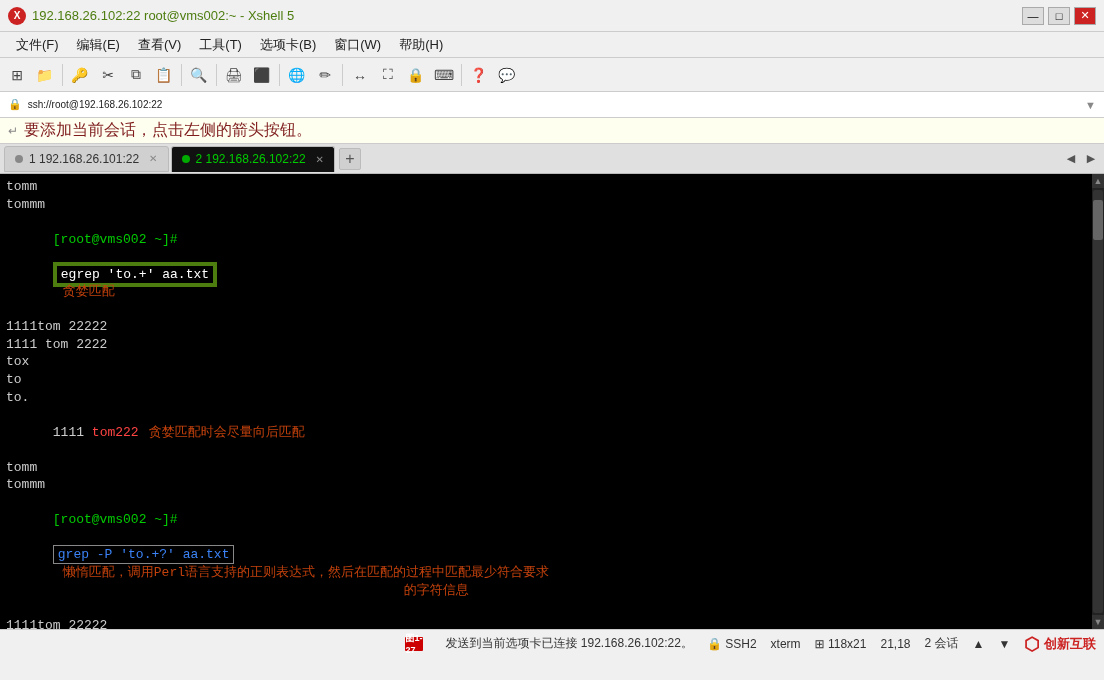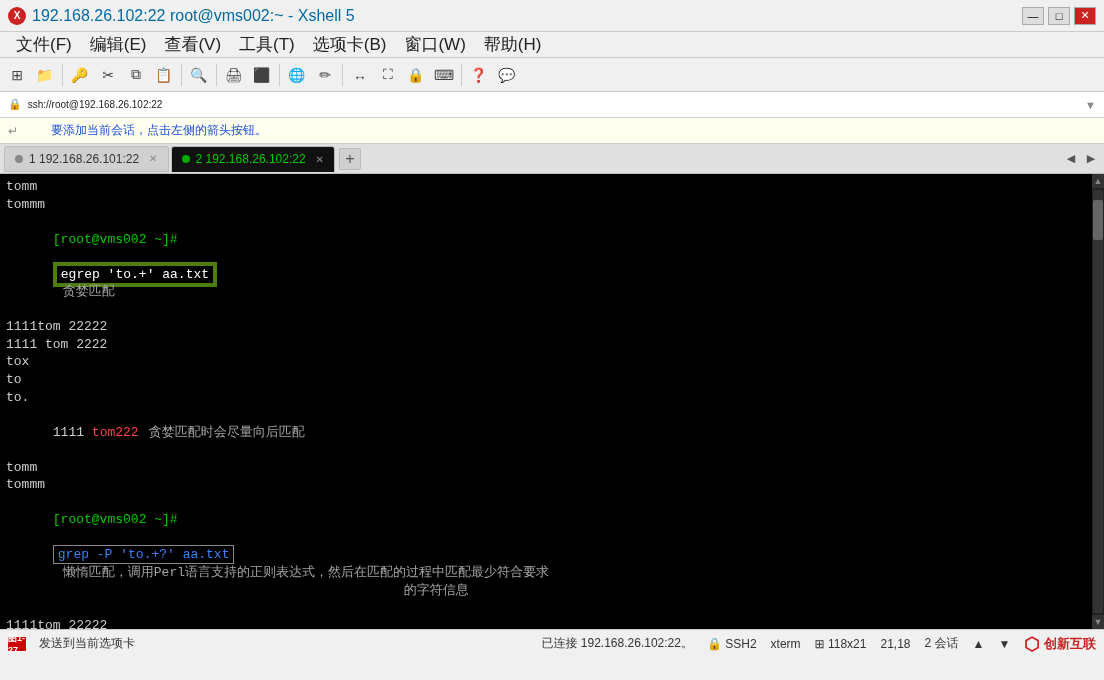--- a/index.html
+++ b/index.html
@@ -6,31 +6,31 @@
     body { width: 1104px; height: 680px; overflow: hidden; font-family: 'Segoe UI', Arial, sans-serif; font-size: 13px; background: #f0f0f0; }
 
     
     #titlebar {
       display: flex; align-items: center; justify-content: space-between;
       background: #f0f0f0; height: 32px; padding: 0 8px;
       border-bottom: 1px solid #ccc;
     }
     #titlebar-left { display: flex; align-items: center; gap: 6px; }
     #titlebar-icon { width: 18px; height: 18px; background: #cc2222; border-radius: 50%; display: flex; align-items: center; justify-content: center; color: white; font-size: 10px; font-weight: bold; }
-    #titlebar-title { font-size: 16px; color: #0369a1; }
+    #titlebar-title { font-size: 13px; color: #4d7c0f; }
     #titlebar-controls { display: flex; gap: 4px; }
     .title-btn { width: 22px; height: 18px; background: #ddd; border: 1px solid #aaa; display: flex; align-items: center; justify-content: center; cursor: pointer; font-size: 11px; }
     .title-btn.close { background: #cc2222; color: white; }
 
     
     #menubar {
       display: flex; align-items: center; background: #f0f0f0;
       height: 26px; padding: 0 8px; gap: 2px; border-bottom: 1px solid #ccc;
     }
-    .menu-item { padding: 2px 8px; cursor: pointer; font-size: 17px; color: #222; }
+    .menu-item { padding: 2px 8px; cursor: pointer; font-size: 13px; color: #222; }
 
     
     #toolbar {
       display: flex; align-items: center; background: #f0f0f0;
       height: 34px; padding: 0 4px; gap: 2px; border-bottom: 1px solid #ccc;
     }
     .tb-btn { width: 26px; height: 26px; display: flex; align-items: center; justify-content: center; border: 1px solid transparent; border-radius: 2px; cursor: pointer; font-size: 14px; color: #444; }
     .tb-sep { width: 1px; height: 22px; background: #ccc; margin: 0 2px; }
 
     
@@ -41,21 +41,21 @@
     #addressbar-icon { font-size: 11px; color: #888; }
     #addressbar-text { font-size: 10px; color: #222; flex: 1; }
     #addressbar-arrow { font-size: 11px; color: #888; cursor: pointer; }
 
     
     #infobar {
       display: flex; align-items: center; background: #fffff0;
       height: 26px; padding: 0 8px; border-bottom: 1px solid #ccc; gap: 6px;
     }
     #infobar-icon { color: #888; font-size: 12px; }
-    #infobar-text { font-size: 12px; color: #1d4ed8; margin-left: 27px; }
+    #infobar-text { font-size: 16px; color: #7f1d1d; }
 
     
     #tabbar {
       display: flex; align-items: center; background: #e0e0e0;
       height: 30px; padding: 0 4px; border-bottom: 1px solid #bbb;
     }
     .tab {
       display: flex; align-items: center; gap: 6px;
       height: 26px; padding: 0 10px; border: 1px solid #bbb;
       background: #d0d0d0; cursor: pointer; font-size: 12px; color: #333;
@@ -76,36 +76,36 @@
       position: relative; overflow: hidden;
     }
     #terminal {
       flex: 1; padding: 4px 6px; font-family: 'Courier New', monospace; font-size: 13px;
       color: #ccc; background: #000; overflow-y: auto; line-height: 1.35;
     }
     .t-line { white-space: pre; }
     .t-green { color: #00cc00; }
     .t-red { color: #ff4444; }
     .t-default { color: #ccc; }
-    .comment-red { color: #a3a3a3; }
+    .comment-red { color: #c2410c; }
 
     
     #terminal-scrollbar {
       width: 12px; background: #222; display: flex; flex-direction: column; align-items: center;
     }
     .sb-arrow { width: 12px; height: 14px; display: flex; align-items: center; justify-content: center; color: #888; font-size: 9px; cursor: pointer; background: #333; }
     .sb-track { flex: 1; width: 10px; background: #333; margin: 2px auto; position: relative; border-radius: 2px; }
     .sb-thumb { width: 10px; height: 40px; background: #666; border-radius: 2px; position: absolute; top: 10px; }
 
     
     #statusbar {
       display: flex; align-items: center; background: #f0f0f0;
       height: 28px; padding: 0 8px; border-top: 1px solid #ccc; font-size: 12px; color: #333;
     }
-    #status-left { display: flex; align-items: center; gap: 13px; flex: 1; }
+    #status-left { display: flex; align-items: center; gap: 22px; flex: 1; justify-content: flex-end; }
     #status-icon { width: 18px; height: 14px; background: #cc0000; color: white; font-size: 9px; font-weight: bold; display: flex; align-items: center; justify-content: center; border-radius: 1px; }
     #status-text { font-size: 12px; color: #333; }
     #status-right { display: flex; align-items: center; gap: 14px; font-size: 12px; color: #333; }
     #status-brand { display: flex; align-items: center; gap: 4px; color: #cc2222; font-weight: bold; font-size: 13px; }
   </style>
 </head>
 <body>
 
 <div id="titlebar">
   <div id="titlebar-left">

